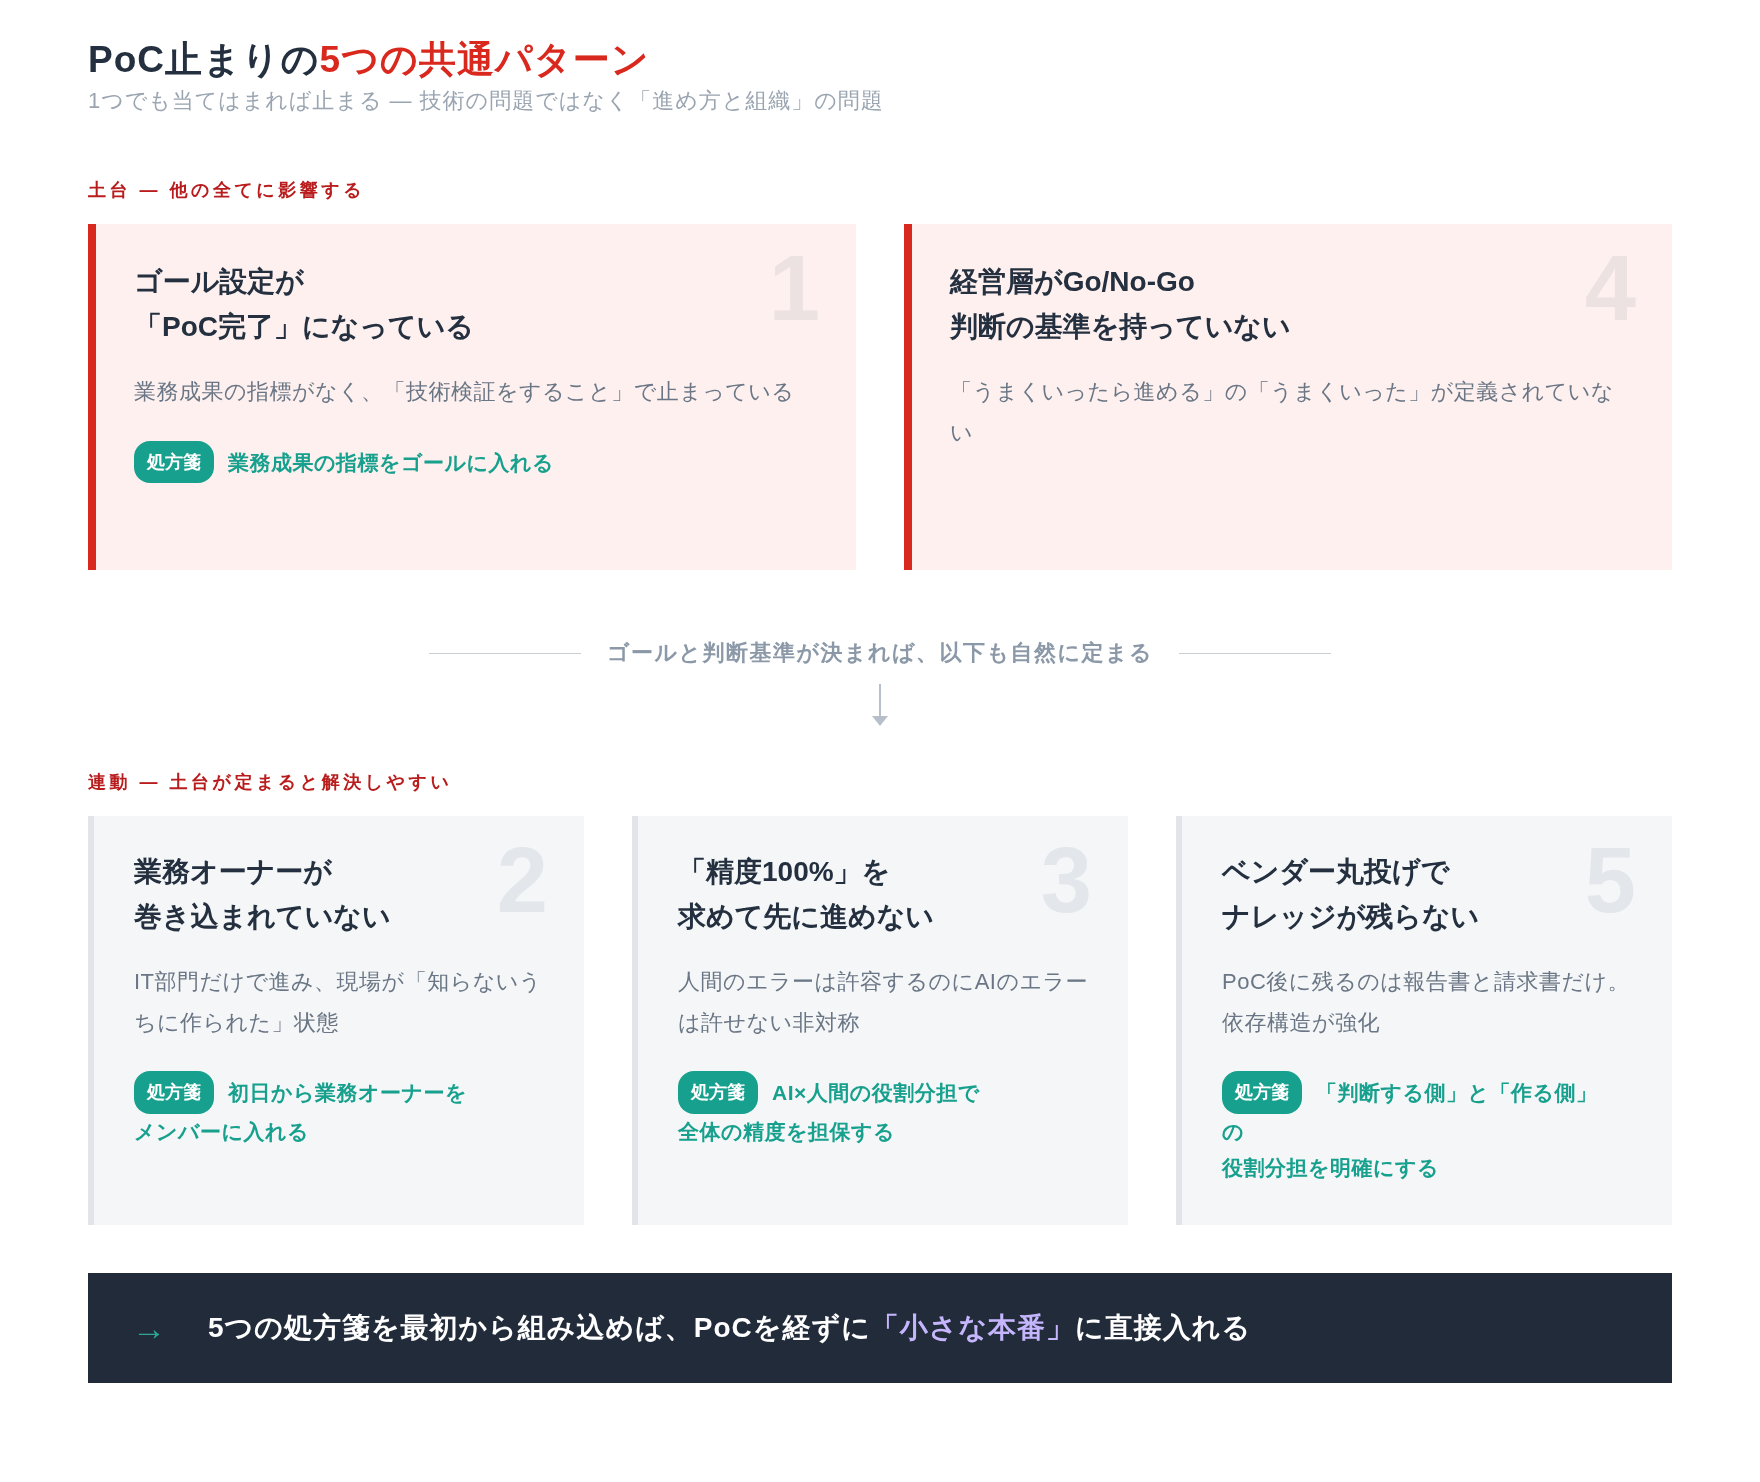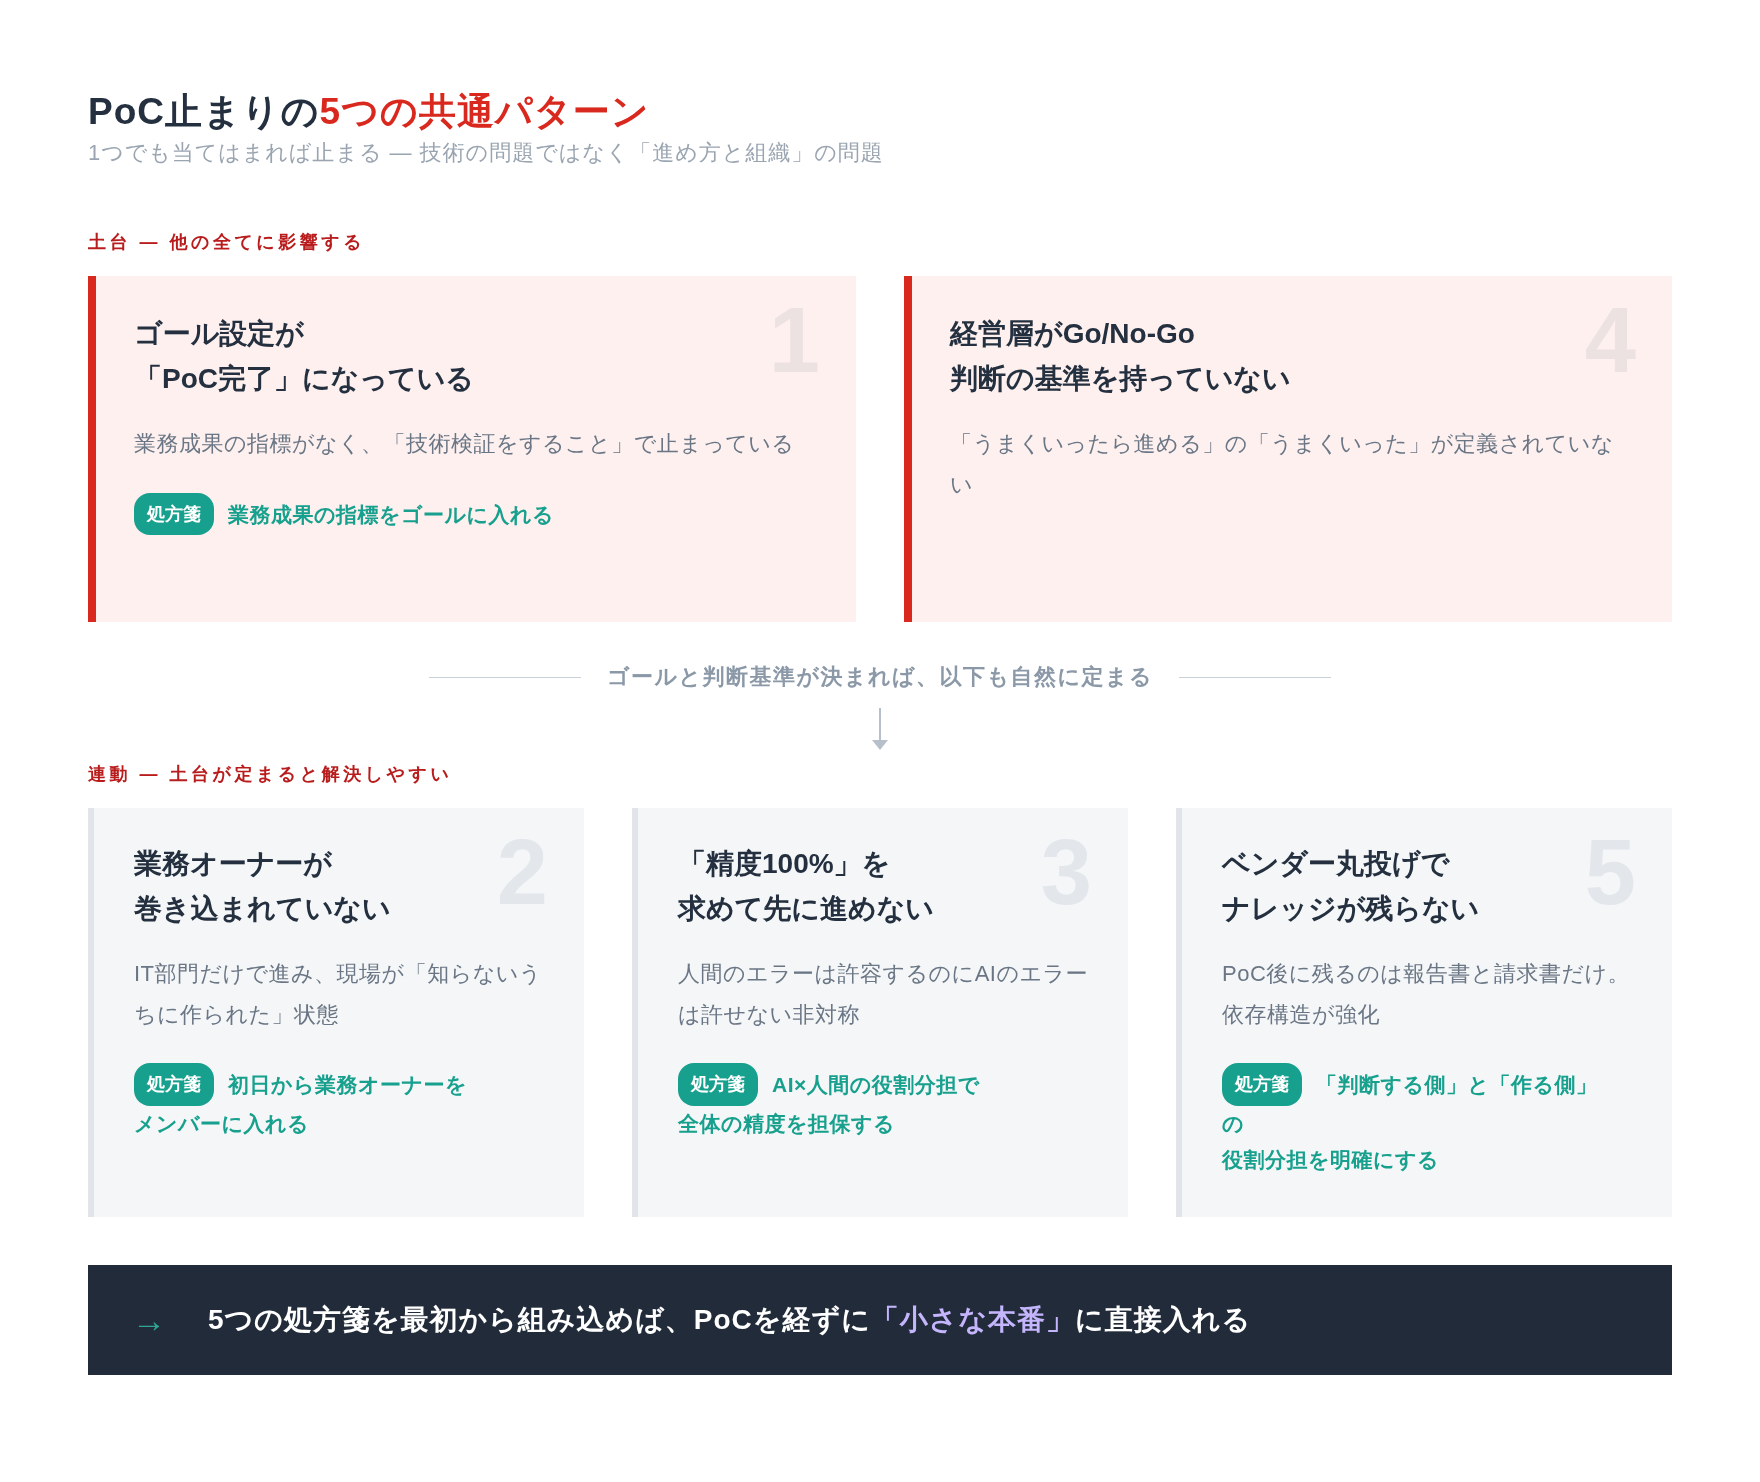--- a/index.html
+++ b/index.html
@@ -2,36 +2,36 @@
 <html><head>
 <meta charset="utf-8">
 <style>
   * { margin: 0; padding: 0; box-sizing: border-box; }
   html, body { background: #ffffff; }
   body {
     width: 1760px; height: 1482px; overflow: hidden;
     font-family: "Liberation Sans", "DejaVu Sans", sans-serif;
     color: #24303f;
   }
-  .page { padding: 90px 88px 0 88px; }
+  .page { padding: 38px 88px 0 88px; }
 
   
   .page-title { font-size: 37px; font-weight: bold; letter-spacing: 1px; line-height: 1.2; }
   .page-title .t-red { color: #d9291e; }
   .subtitle {
     margin-top: 4px; font-size: 22px; color: #9aa5b1; letter-spacing: 1px;
   }
 
   
   .section-label {
     font-size: 18px; font-weight: bold; color: #b91c1c;
     letter-spacing: 3.5px;
   }
   .section-label.first { margin-top: 62px; }
-  .section-label.second { margin-top: 12px; }
+  .section-label.second { margin-top: 44px; }
 
   
   .row { display: flex; gap: 48px; margin-top: 22px; }
   .card { position: relative; flex: 1 1 0; }
   .card-pink {
     background: #fdf0ee; border-left: 8px solid #d9291e;
     padding: 36px 44px 40px 38px; min-height: 346px;
   }
   .card-gray {
     background: #f4f6f7; border-left: 6px solid #e1e5e9;
@@ -57,21 +57,21 @@
     font-size: 18px; font-weight: bold; padding: 6px 13px;
     border-radius: 16px; margin-right: 14px; vertical-align: 2px;
   }
   .rx-text {
     font-size: 21px; font-weight: bold; color: #17a08d;
     white-space: pre-line; letter-spacing: 0.5px;
   }
 
   
   .divider {
-    margin-top: 40px; display: flex; align-items: center; justify-content: center; gap: 26px;
+    margin-top: 68px; display: flex; align-items: center; justify-content: center; gap: 26px;
   }
   .divider-line { width: 152px; height: 1px; background: #c9d0d7; }
   .divider-text {
     font-size: 22px; font-weight: bold; color: #8b98a7; letter-spacing: 1.5px;
   }
   .arrow-down { margin-top: 16px; display: flex; flex-direction: column; align-items: center; }
   .arrow-down .stem { width: 2px; height: 32px; background: #b7c0ca; }
   .arrow-down .head {
     width: 0; height: 0;
     border-left: 8px solid transparent; border-right: 8px solid transparent;

